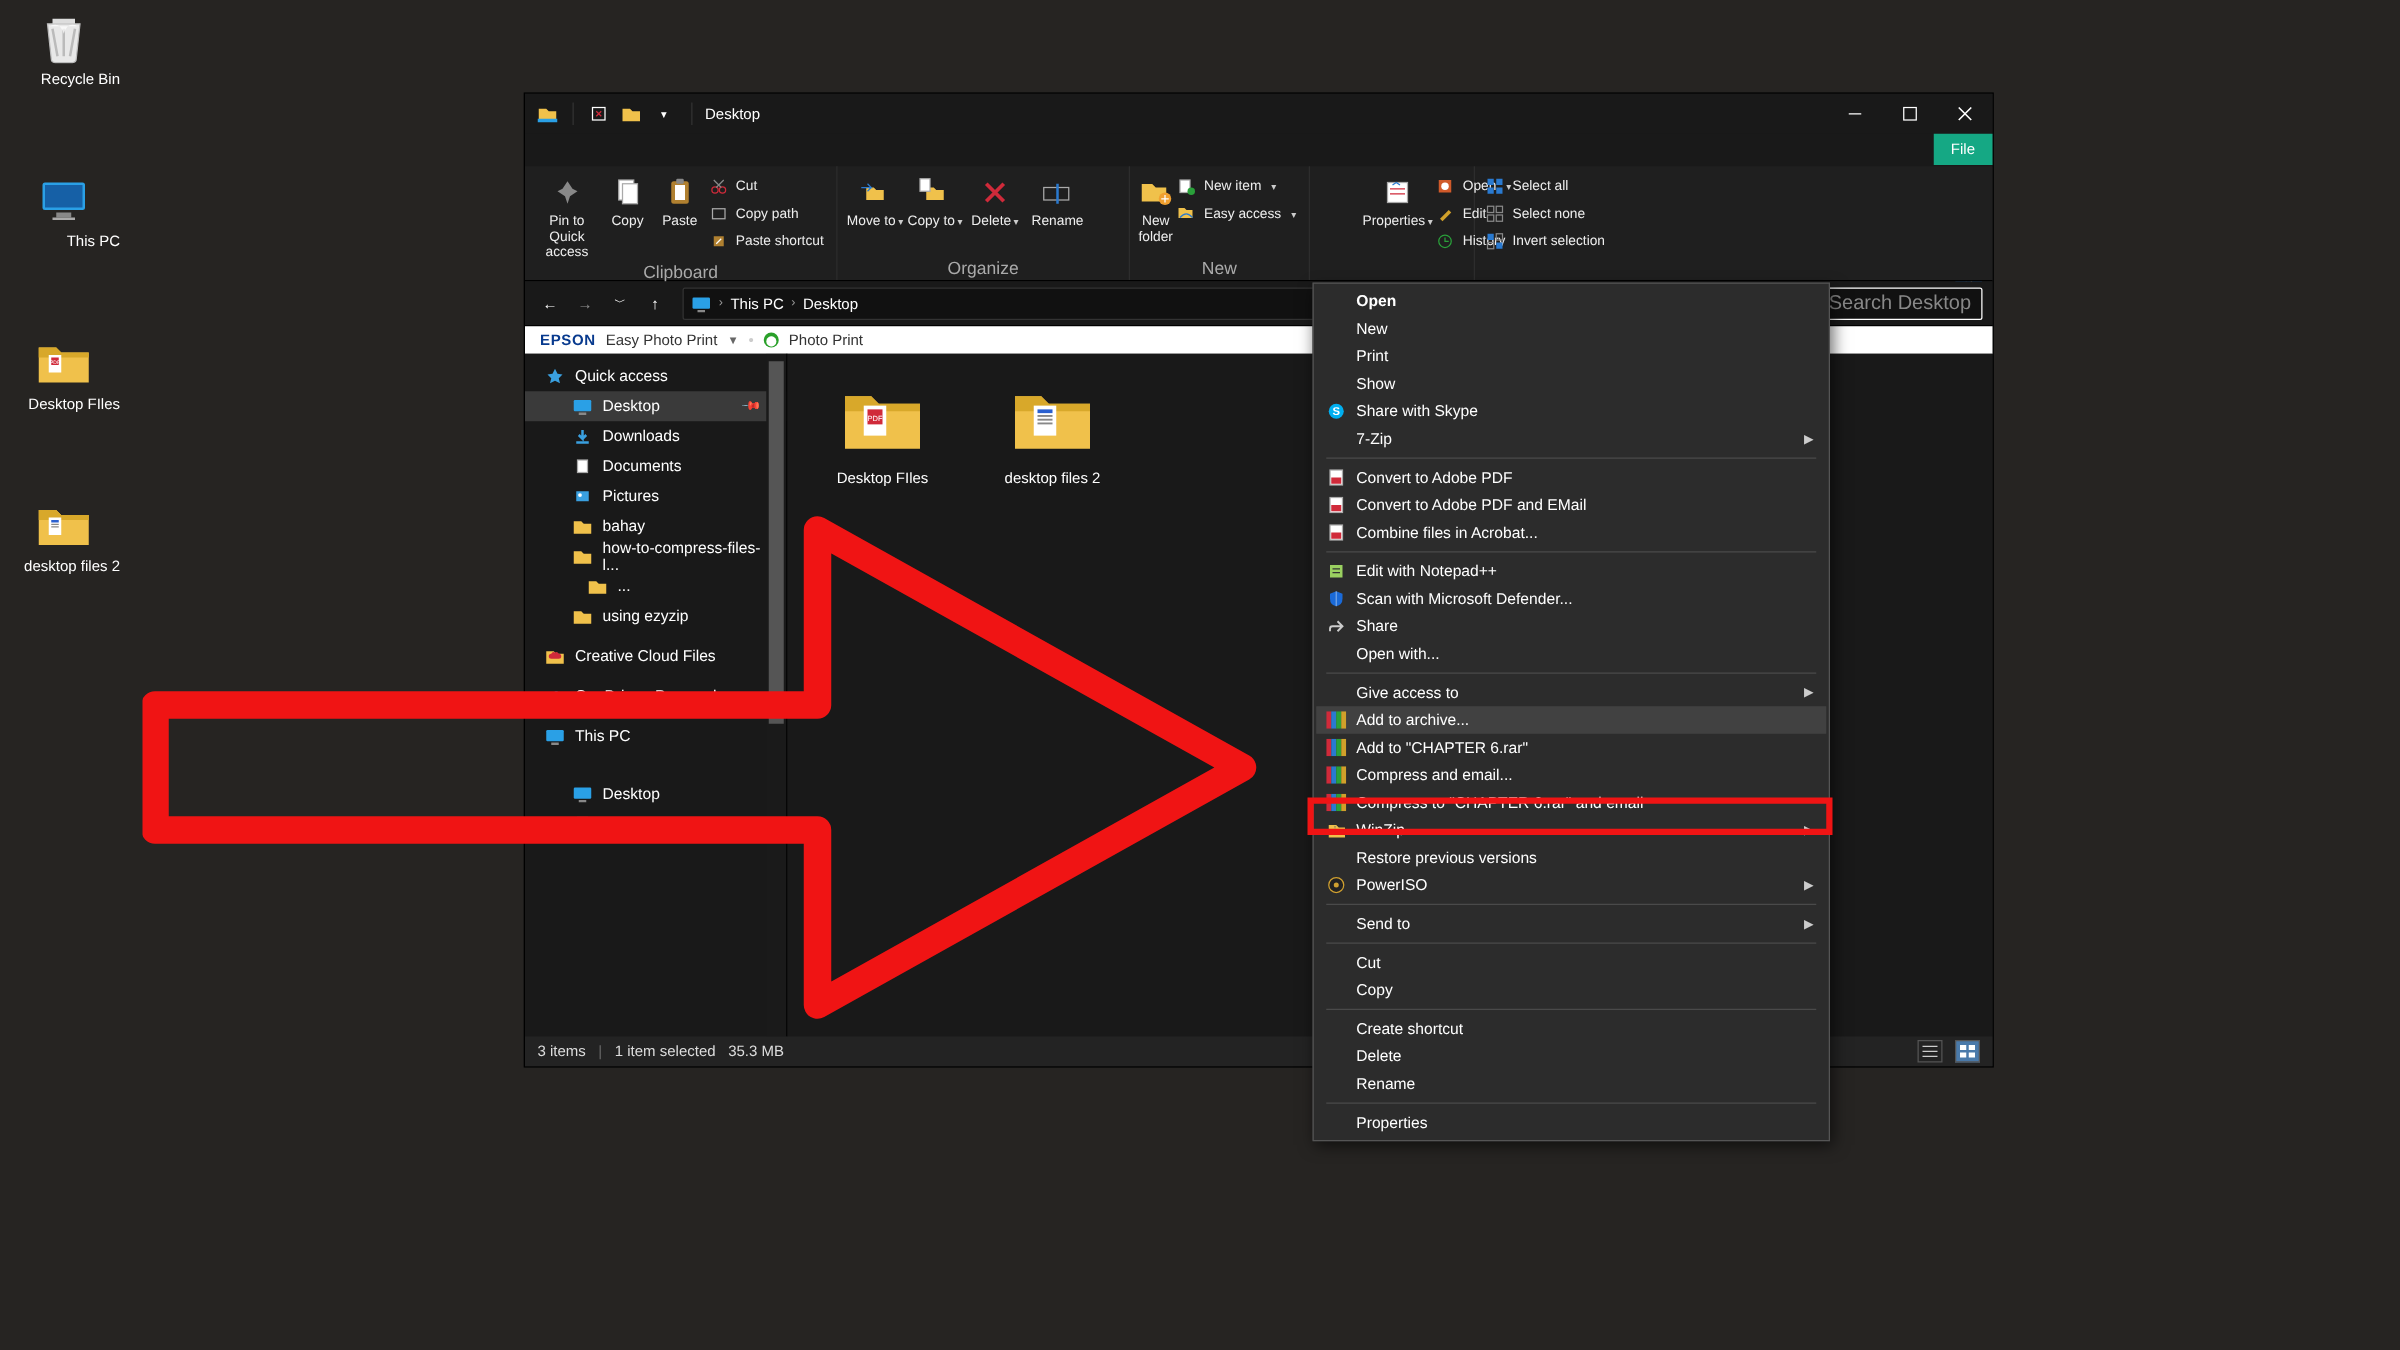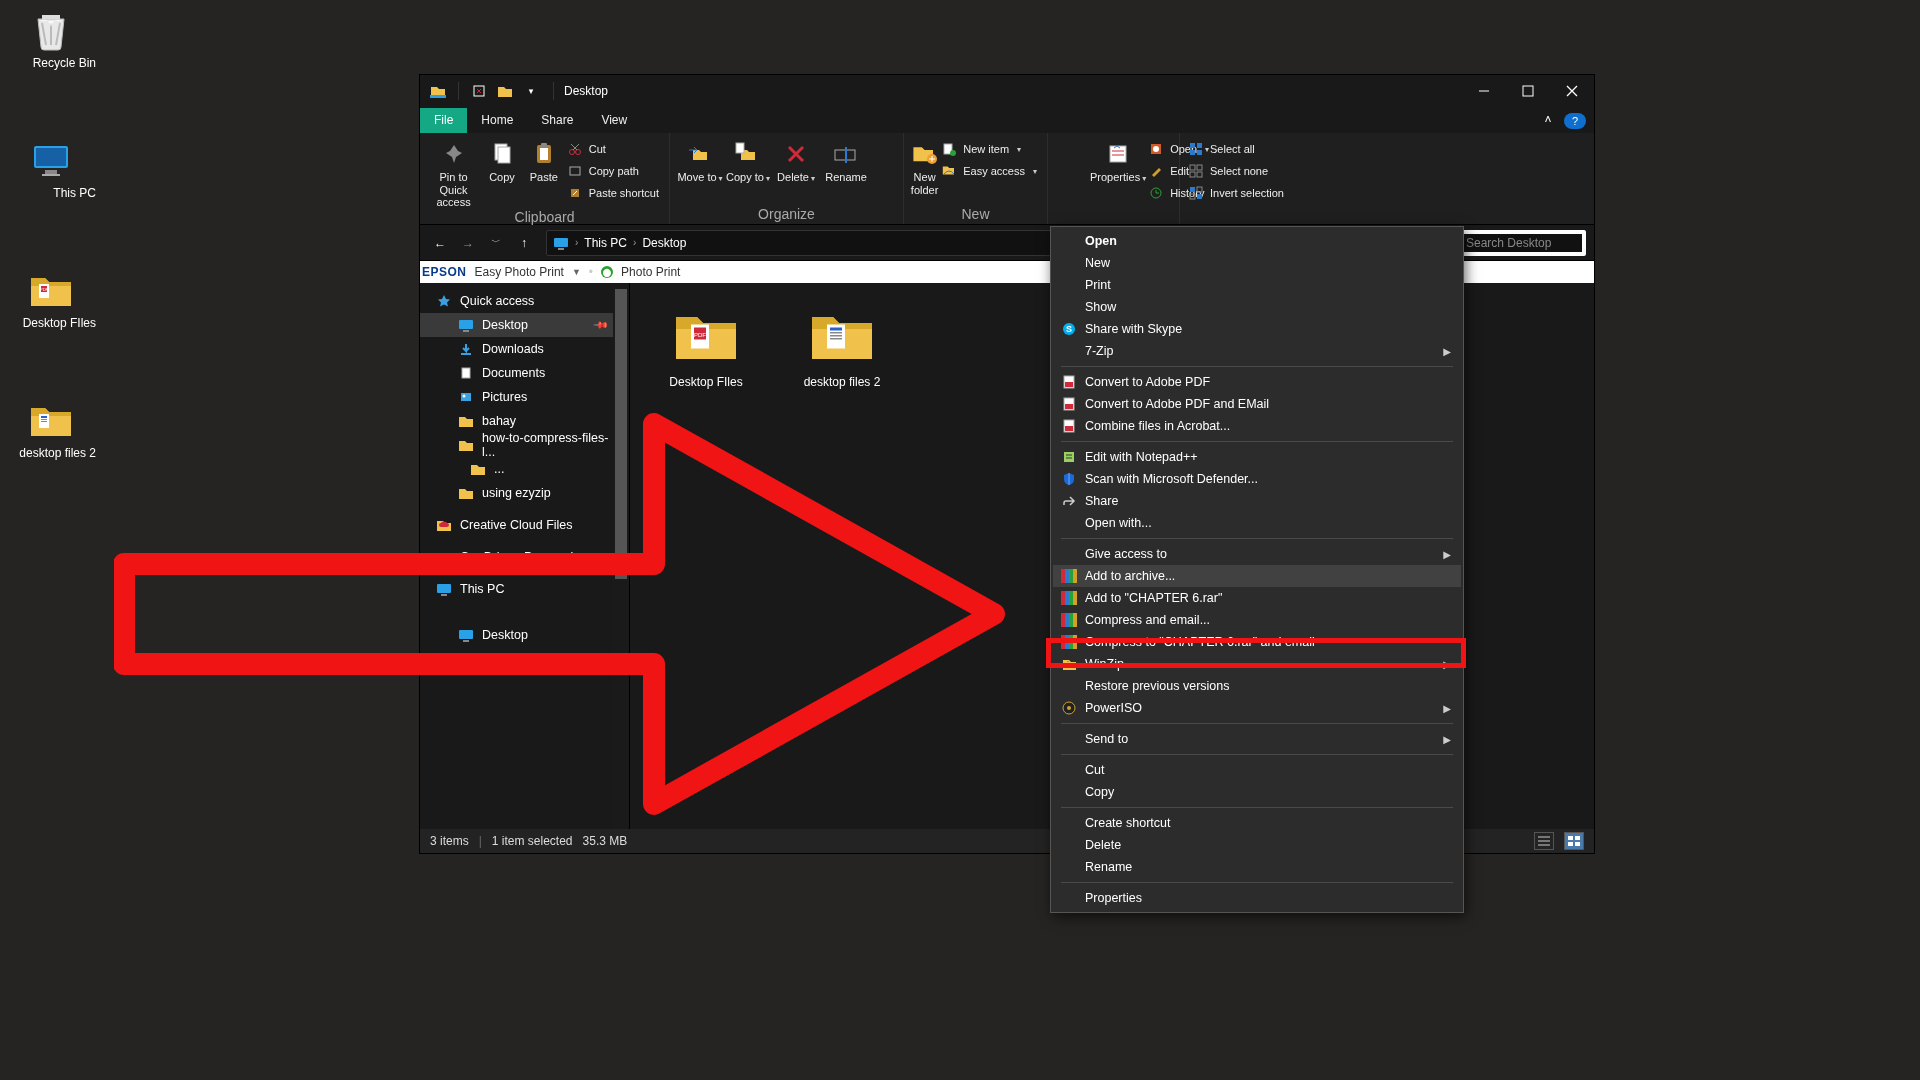--- a/index.html
+++ b/index.html
@@ -42,21 +42,21 @@
   
   .win{position:absolute;left:419px;top:74px;width:1176px;height:780px;background:var(--win-bg);display:flex;flex-direction:column;border:1px solid #000;}
   .titlebar{height:32px;background:var(--title-bg);display:flex;align-items:center;}
   .titlebar .qat{display:flex;align-items:center;gap:6px;padding:0 8px;}
   .titlebar .qat .qico{width:20px;height:20px;display:flex;align-items:center;justify-content:center;}
   .titlebar .qsep{width:1px;height:18px;background:#333;margin:0 4px;}
   .titlebar .title{flex:1;padding-left:6px;font-size:12px;color:#fff;}
   .titlebar .winbtns{display:flex;}
   .titlebar .winbtns .wb{width:44px;height:32px;display:flex;align-items:center;justify-content:center;color:#fff;}
 
-  .tabs{height:26px;background:var(--ribbon-hdr);display:flex;align-items:flex-end;}
+  .tabs{height:26px;background:var(--ribbon-hdr);display:flex;align-items:flex-end;flex-direction:column;}
   .tab{padding:5px 14px 6px;font-size:12px;color:#eee;}
   .tab.active{background:var(--tab-active);color:#fff;}
   .tabs .tsp{flex:1;}
   .tabs .caret{width:24px;display:flex;align-items:center;justify-content:center;color:#fff;height:26px;}
   .tabs .help{width:22px;height:16px;border-radius:8px;background:var(--help);color:#fff;display:flex;align-items:center;justify-content:center;font-size:11px;margin:0 8px 4px 4px;}
 
   .ribbon{height:92px;background:var(--ribbon-bg);display:flex;border-bottom:1px solid #000;}
   .rgroup{display:flex;flex-direction:column;border-right:1px solid #2d2d2d;}
   .rgroup .rrow{flex:1;display:flex;align-items:flex-start;padding:4px 6px 0;}
   .rgroup .rlbl{height:18px;text-align:center;font-size:14px;color:#aaa;}
@@ -66,23 +66,23 @@
   .minibtns{display:flex;flex-direction:column;gap:2px;padding-top:2px;}
   .minibtn{display:flex;align-items:center;gap:6px;font-size:11px;color:#eee;padding:2px 4px 2px 2px;white-space:nowrap;}
   .minibtn .mico{width:16px;height:16px;display:flex;align-items:center;justify-content:center;}
   .dd{font-size:8px;color:#ccc;margin-left:2px;}
 
   .navbar{height:36px;background:var(--nav-bg);display:flex;align-items:center;padding:0 8px;gap:4px;border-bottom:1px solid #000;}
   .navbtn{width:24px;height:24px;display:flex;align-items:center;justify-content:center;color:#fff;}
   .addr{flex:1;height:26px;background:#111;display:flex;align-items:center;padding:0 6px;gap:6px;border:1px solid #333;border-radius:2px;margin:0 6px;}
   .addr .seg{display:flex;align-items:center;gap:6px;color:#fff;font-size:12px;}
   .addr .chev{color:#999;font-size:10px;}
-  .search{width:130px;height:26px;background:#111;border:4px solid #ffffff;border-radius:2px;display:flex;align-items:center;padding:0 6px;color:#888;font-size:12px;}
-
-  .epson{height:22px;background:#fff;display:flex;align-items:center;font-size:12px;color:var(--epson-fg);padding:0 2px;gap:8px;}
+  .search{width:130px;height:26px;background:#111;border:1px solid #ffffff;border-radius:2px;display:flex;align-items:center;padding:0 6px;color:#888;font-size:16px;}
+
+  .epson{height:22px;background:#fff;display:flex;align-items:center;font-size:12px;color:var(--epson-fg);padding:0 12px;gap:8px;}
   .epson .brand{color:var(--epson-brand);font-weight:700;letter-spacing:0.5px;}
   .epson .edrop{font-size:9px;color:#666;}
   .epson .dot{width:12px;height:12px;border-radius:6px;background:#2aa02a;display:flex;align-items:center;justify-content:center;color:#fff;font-size:8px;}
 
   .body{flex:1;display:flex;min-height:0;}
   .side{width:210px;background:var(--win-bg);border-right:1px solid #000;overflow:hidden;position:relative;}
   .side .scroll{position:absolute;right:0;top:0;width:16px;height:100%;background:#1a1a1a;}
   .side .scroll .thumb{position:absolute;left:2px;width:12px;background:var(--scroll);}
   .navlist{padding:6px 0 6px 0;}
   .nitem{display:flex;align-items:center;gap:8px;padding:3px 8px 3px 26px;font-size:12.5px;color:#fff;height:24px;position:relative;}

